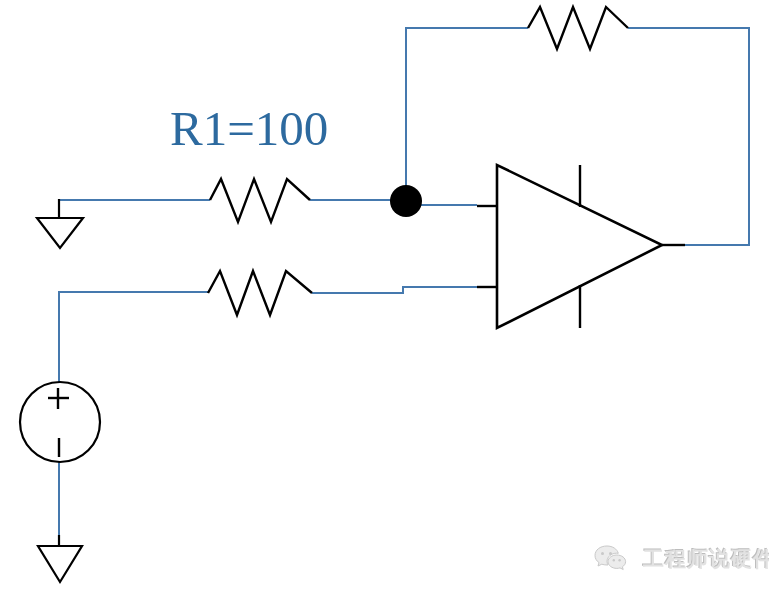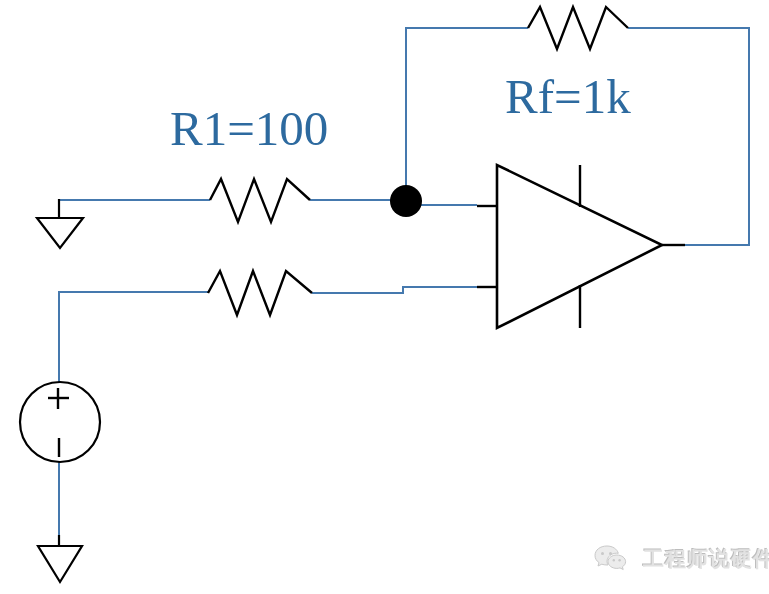--- a/index.html
+++ b/index.html
@@ -107,21 +107,20 @@
       <circle cx="60" cy="422" r="40" fill="#ffffff" stroke="#000000" stroke-width="2.2"></circle>
       <g stroke="#000000" stroke-width="2.4">
         <line x1="48" y1="398" x2="69" y2="398"></line>
         <line x1="58" y1="388" x2="58" y2="409"></line>
       </g>
       <line x1="59" y1="438" x2="59" y2="457" stroke="#000000" stroke-width="2.4"></line>
     </g>
   </svg>
 
   <div class="comp-label label-r1">R1=100</div>
-  <div class="comp-label label-rf">Rf=1k</div>
 
   <div class="watermark">
     <svg width="38" height="32" viewBox="0 0 38 32">
       <g fill="#ececec" stroke="#c9c9c9" stroke-width="1">
         <path d="M15,3 C8,3 3,7 3,12.5 C3,15.5 4.6,18 7,19.6 L6,23 L9.8,21.2 C11.3,21.7 13,22 15,22 C15.3,22 15.7,22 16,21.9 C15.4,20.9 15,19.7 15,18.4 C15,13.8 19.3,10.2 24.6,10.2 C25.2,10.2 25.8,10.2 26.3,10.3 C25.2,6.1 20.6,3 15,3 Z"></path>
         <path d="M24.8,12 C19.9,12 16,15 16,18.7 C16,22.4 19.9,25.4 24.8,25.4 C25.9,25.4 27,25.2 28,24.9 L31.2,26.5 L30.4,23.8 C32.3,22.6 33.6,20.8 33.6,18.7 C33.6,15 29.7,12 24.8,12 Z"></path>
       </g>
       <g fill="#c9c9c9">
         <circle cx="10.5" cy="10.5" r="1.5"></circle>
         <circle cx="18.5" cy="10.5" r="1.5"></circle>

